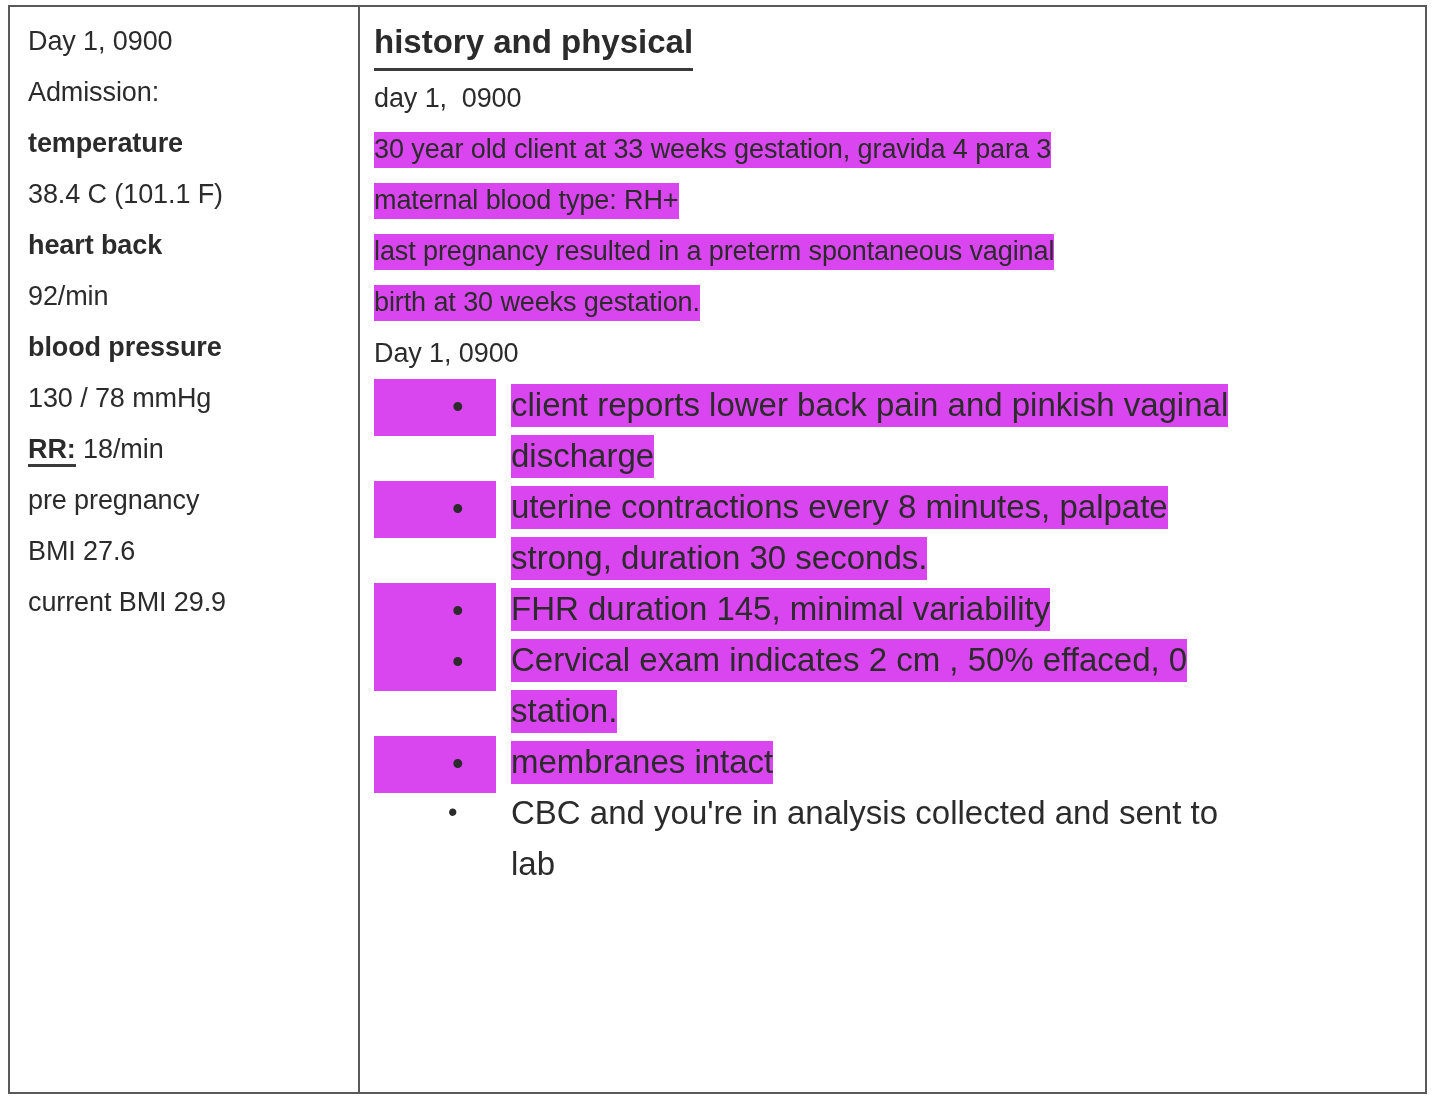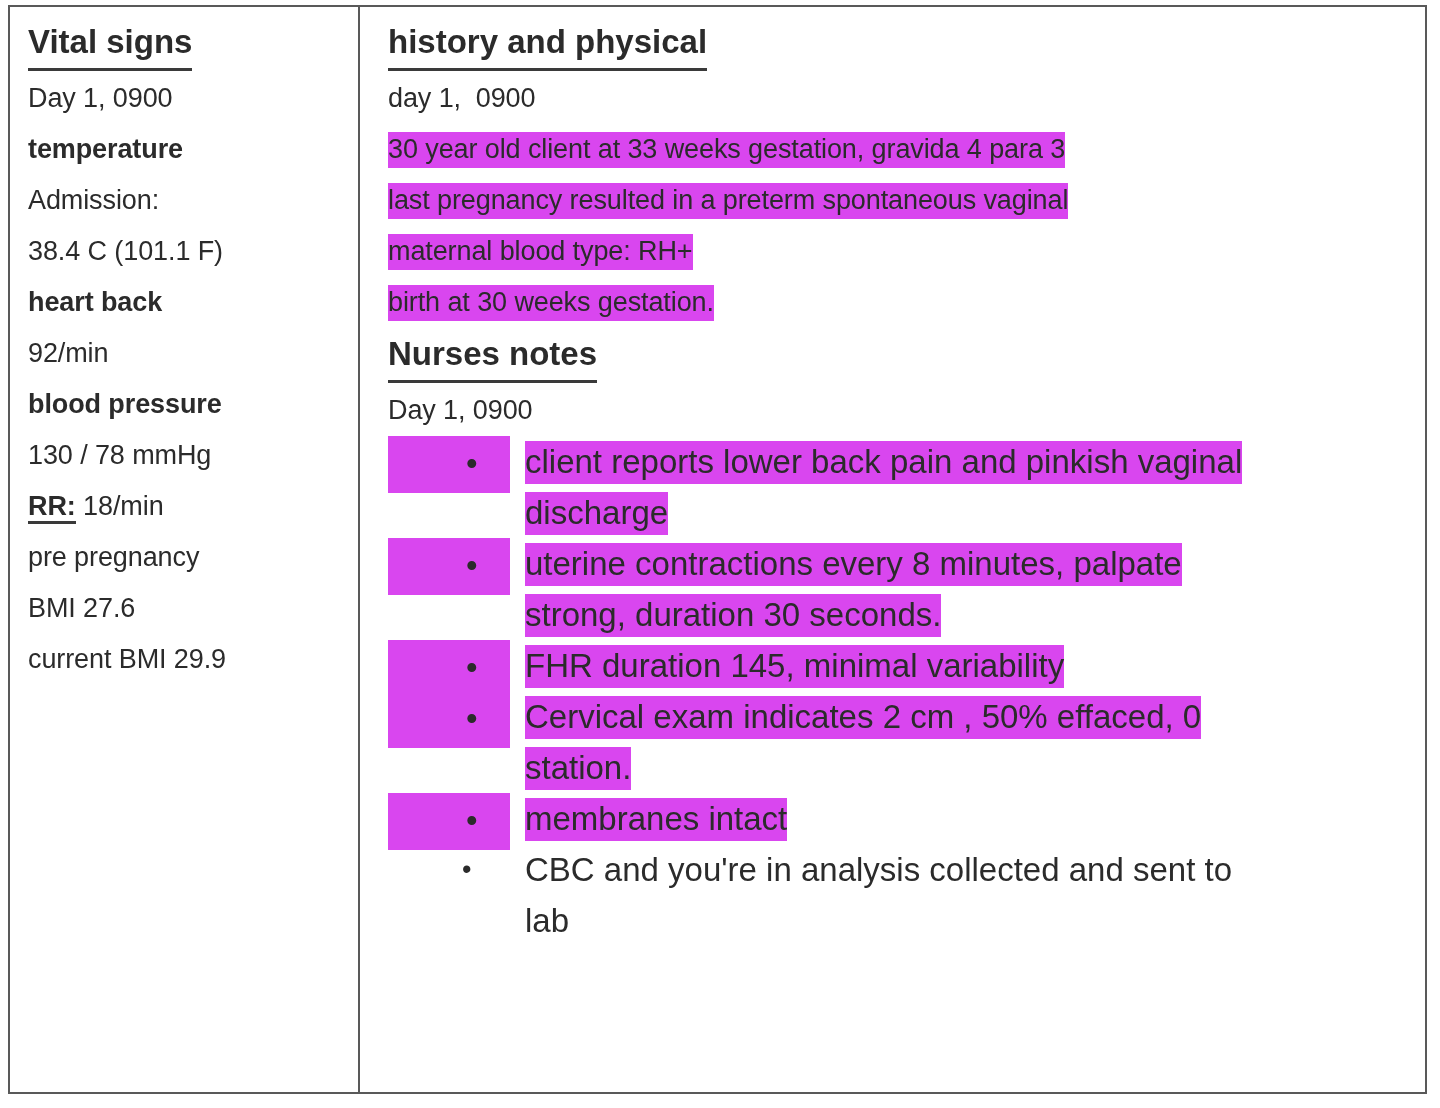--- a/index.html
+++ b/index.html
@@ -40,21 +40,21 @@
     box-sizing: border-box;
     width: 350px;
     flex: 0 0 350px;
     border-right: 2px solid #595959;
     padding: 9px 0 0 18px;
   }
 
   .col-notes {
     box-sizing: border-box;
     flex: 1 1 auto;
-    padding: 9px 0 0 28px;
+    padding: 9px 0 0 14px;
   }
 
   
   .line {
     font-size: 27px;
     line-height: 51px;
     white-space: pre-wrap;
     letter-spacing: -0.1px;
   }
 
@@ -117,51 +117,45 @@
   }
   .bullet-text { }
 </style>
 </head>
 <body>
 
 <div class="page">
   <div class="record-table">
 
     <div class="col-vitals">
-      <div class="head-wrap">
-        <span class="section-head">Vital signs</span>
-      </div>
       <div class="line">Day 1, 0900</div>
+      <div class="line">Admission:</div>
       <div class="line bold">temperature</div>
-      <div class="line">Admission:</div>
       <div class="line">38.4 C (101.1 F)</div>
       <div class="line bold">heart back</div>
       <div class="line">92/min</div>
       <div class="line bold">blood pressure</div>
       <div class="line">130 / 78 mmHg</div>
       <div class="line"><span class="label-ul">RR:</span><span> 18/min</span></div>
       <div class="line">pre pregnancy</div>
       <div class="line">BMI 27.6</div>
       <div class="line">current BMI 29.9</div>
     </div>
 
     <div class="col-notes">
 
       <div class="head-wrap">
         <span class="section-head">history and physical</span>
       </div>
       <div class="line">day 1,  0900</div>
       <div class="line"><span class="hl">30 year old client at 33 weeks gestation, gravida 4 para 3</span></div>
+      <div class="line"><span class="hl">maternal blood type: RH+</span></div>
       <div class="line"><span class="hl">last pregnancy resulted in a preterm spontaneous vaginal</span></div>
-      <div class="line"><span class="hl">maternal blood type: RH+</span></div>
       <div class="line"><span class="hl">birth at 30 weeks gestation.</span></div>
 
-      <div class="head-wrap">
-        <span class="section-head">Nurses notes</span>
-      </div>
       <div class="line">Day 1, 0900</div>
 
       <ul class="bullets" id="bullet-list">
           <li><span class="bullet-dot hl">•</span><span class="bullet-text hl">client reports lower back pain and pinkish vaginal</span><br><span class="bullet-text hl">discharge</span></li>
           <li><span class="bullet-dot hl">•</span><span class="bullet-text hl">uterine contractions every 8 minutes, palpate</span><br><span class="bullet-text hl">strong, duration 30 seconds.</span></li>
           <li><span class="bullet-dot hl">•</span><span class="bullet-text hl">FHR duration 145, minimal variability</span></li>
           <li><span class="bullet-dot hl">•</span><span class="bullet-text hl">Cervical exam indicates 2 cm , 50% effaced, 0</span><br><span class="bullet-text hl">station.</span></li>
           <li><span class="bullet-dot hl">•</span><span class="bullet-text hl">membranes intact</span></li>
           <li class="plain"><span class="bullet-dot">•</span><span class="bullet-text">CBC and you're in analysis collected and sent to</span><br><span class="bullet-text">lab</span></li>
         </ul>

